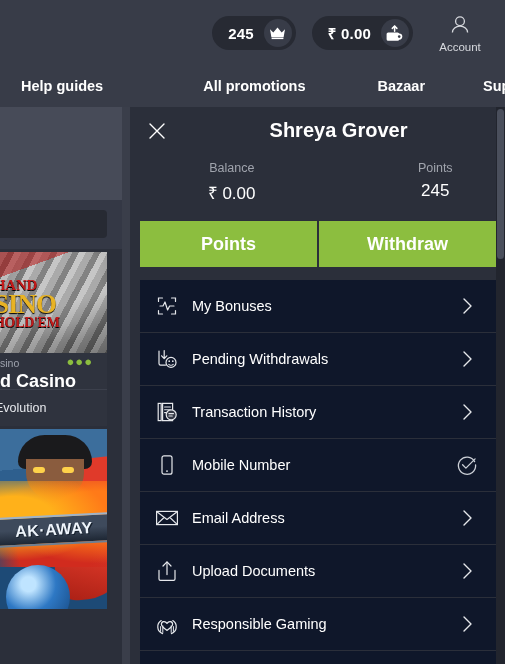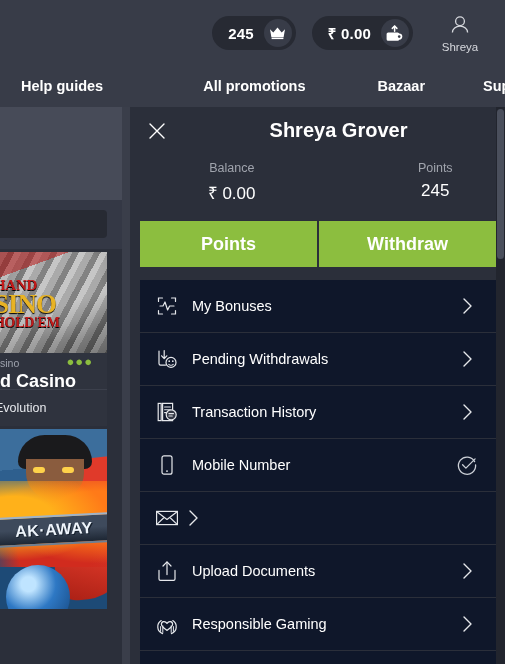--- a/index.html
+++ b/index.html
@@ -261,21 +261,21 @@
       </span>
     </div>
 
     <div class="account-btn">
       <span>
         <svg width="22" height="22" viewBox="0 0 22 22" aria-hidden="true">
           <circle cx="11" cy="7.2" r="4.4" fill="none" stroke="#d7d9de" stroke-width="1.3"></circle>
           <path d="M3.4 18.6 a7.6 6.4 0 0 1 15.2 0" fill="none" stroke="#d7d9de" stroke-width="1.3"></path>
         </svg>
       </span>
-      <span class="account-label">Shreya</span>
+      <span class="account-label">Account</span>
     </div>
   </div>
 
   <div class="navbar">
     <span class="nav-item nav-0">Help guides</span>
     <span class="nav-item nav-1">All promotions</span>
     <span class="nav-item nav-2">Bazaar</span>
     <span class="nav-item nav-3">Support</span>
   </div>
 
@@ -421,20 +421,21 @@
       </div>
 
       <div class="menu-item">
         <span class="mi-icon">
           <svg width="24" height="20" viewBox="0 0 24 20" aria-hidden="true">
             <rect x="1.6" y="3.4" width="20.8" height="13.2" fill="none" stroke="#e6e8ec" stroke-width="1.2"></rect>
             <path d="M1.6 3.4 L12 11.4 L22.4 3.4" fill="none" stroke="#e6e8ec" stroke-width="1.2" stroke-linejoin="round"></path>
             <path d="M1.6 16.6 L8.8 9.8 M22.4 16.6 L15.2 9.8" fill="none" stroke="#e6e8ec" stroke-width="1.2"></path>
           </svg>
         </span>
+        <span class="mi-label">Email Address</span>
         <span class="mi-right">
           <svg width="13" height="18" viewBox="0 0 13 18" aria-hidden="true">
             <path d="M3 2 L10 9 L3 16" fill="none" stroke="#e6e8ec" stroke-width="1.4" stroke-linecap="round" stroke-linejoin="round"></path>
           </svg>
         </span>
       </div>
 
       <div class="menu-item">
         <span class="mi-icon">
           <svg width="22" height="22" viewBox="0 0 22 22" aria-hidden="true">

